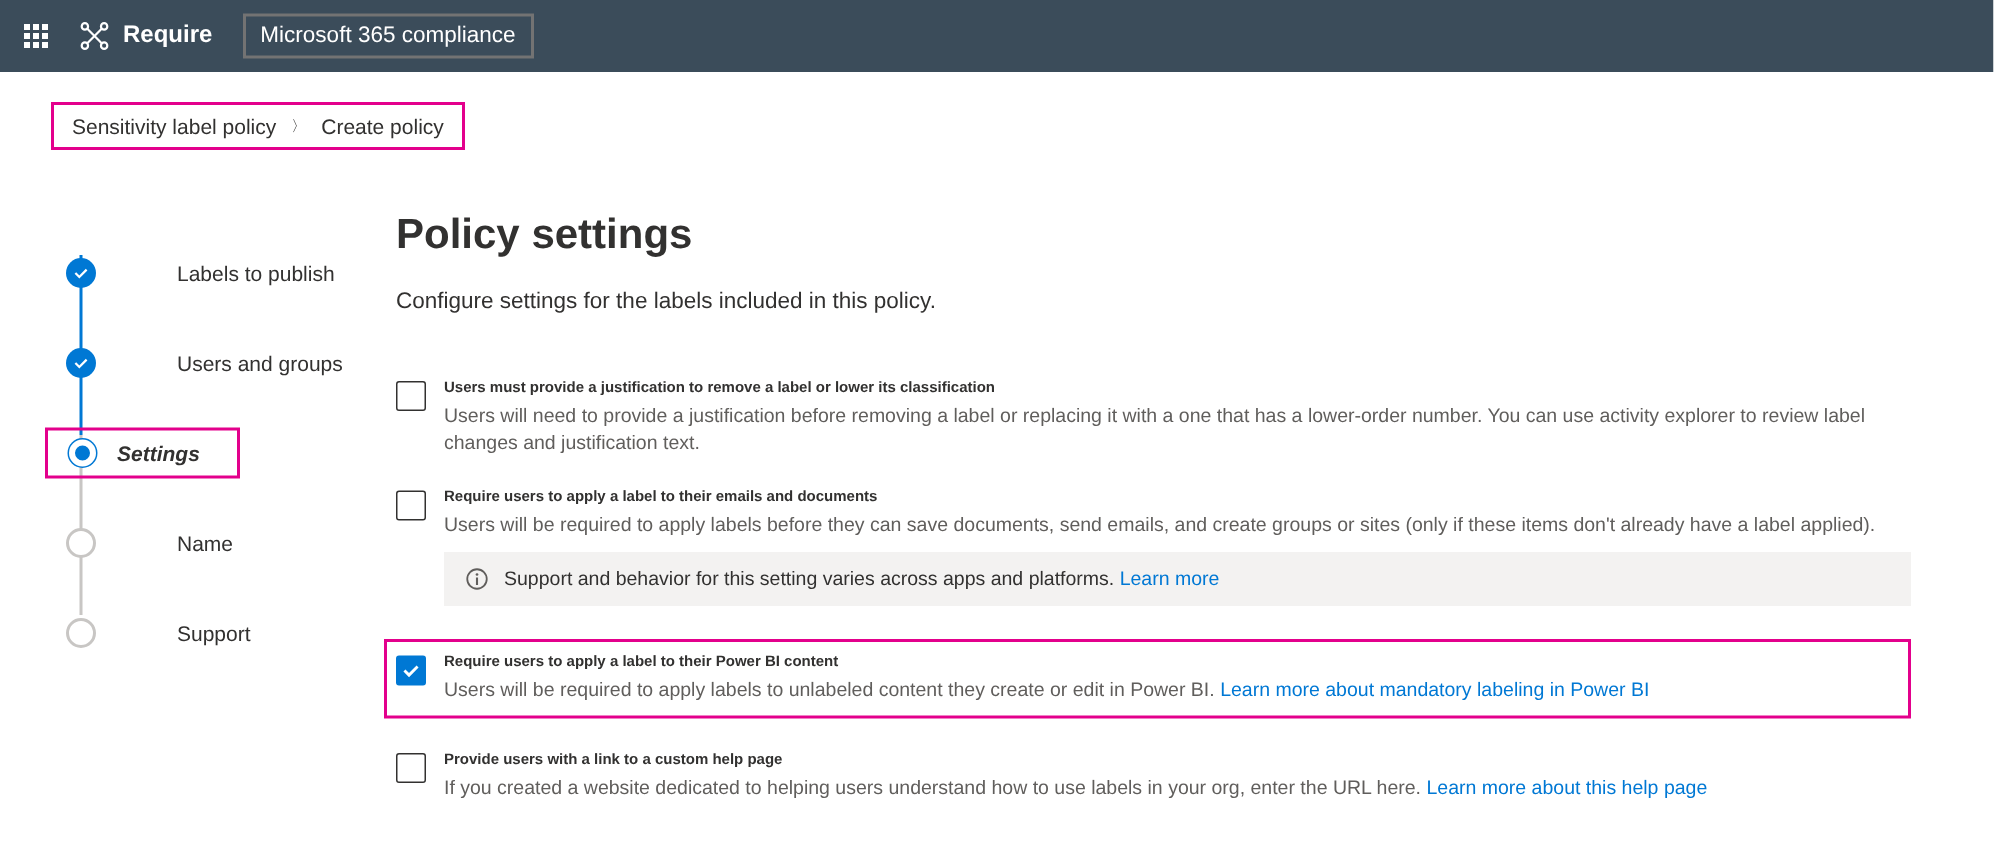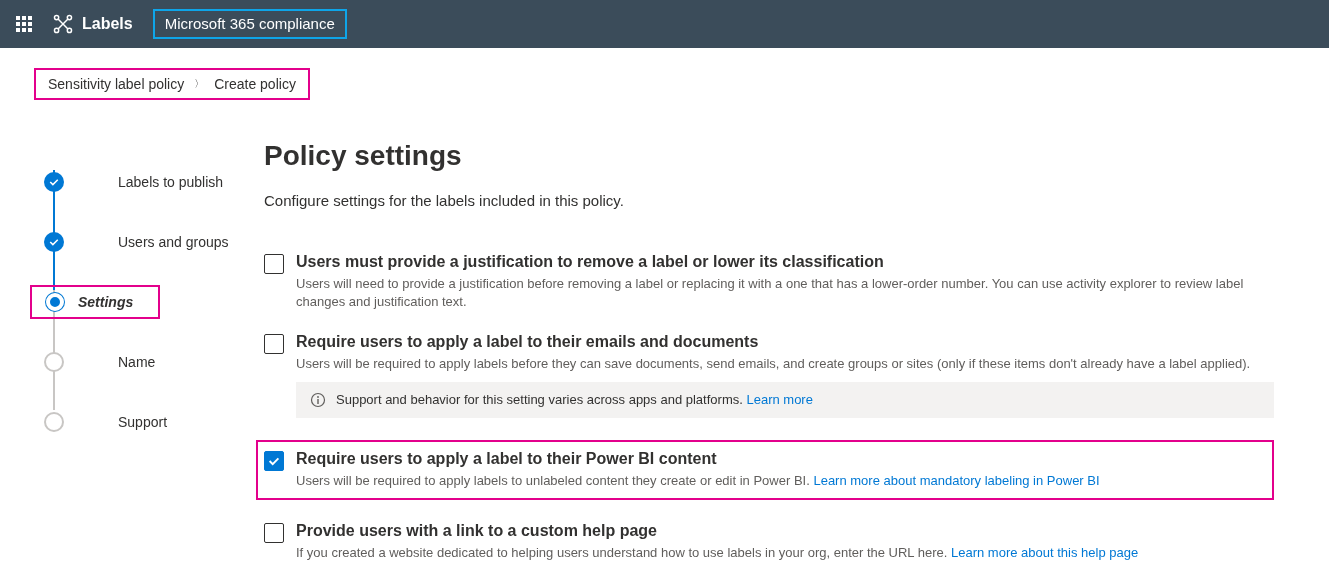--- a/index.html
+++ b/index.html
@@ -5,21 +5,21 @@
   * { box-sizing: border-box; margin: 0; padding: 0; }
   body { font-family: "Segoe UI", -apple-system, sans-serif; color: #323130; background: #fff; width: 1329px; }
   
   .topbar { background: #3b4c5a; height: 48px; display: flex; align-items: center; color: #fff; }
   .waffle { width: 48px; display: flex; align-items: center; justify-content: center; cursor: pointer; }
   .waffle-grid { display: grid; grid-template-columns: repeat(3, 4px); grid-template-rows: repeat(3, 4px); gap: 2px; }
   .waffle-grid span { background: #fff; width: 4px; height: 4px; }
   .logo-wrap { display: flex; align-items: center; padding-left: 4px; padding-right: 20px; }
   .logo-icon { display: inline-flex; margin-right: 8px; }
   .brand { font-size: 16px; font-weight: 600; }
-  .app-title-wrap { padding: 4px 10px; border: 2px solid #0ea5e9; }
+  .app-title-wrap { padding: 4px 10px; border: 2px solid #737373; }
   .app-title { font-size: 15px; font-weight: 400; color: #fff; }
   
   .page { padding: 0; }
   .breadcrumb-wrap { padding: 20px 34px 0 34px; display: flex; }
   .breadcrumb-box { border: 2px solid #e3008c; padding: 6px 12px; display: inline-flex; align-items: center; font-size: 14px; }
   .breadcrumb-link { color: #323130; cursor: pointer; }
   .breadcrumb-sep { margin: 0 10px; color: #323130; font-size: 10px; }
   .breadcrumb-current { color: #323130; }
   
   .body-wrap { display: flex; padding: 40px 34px; }
@@ -42,21 +42,21 @@
   
   .content { flex: 1; max-width: 1010px; }
   .page-title { font-size: 28px; font-weight: 600; margin-bottom: 20px; }
   .page-subtitle { font-size: 15px; color: #323130; margin-bottom: 44px; }
   
   .setting { margin-bottom: 22px; display: flex; align-items: flex-start; }
   .setting-cb { width: 20px; height: 20px; border: 1px solid #323130; border-radius: 2px; flex-shrink: 0; margin-right: 12px; margin-top: 1px; cursor: pointer; display: flex; align-items: center; justify-content: center; }
   .setting-cb.checked { background: #0078d4; border-color: #0078d4; }
   .setting-cb.checked svg { width: 14px; height: 14px; }
   .setting-body { flex: 1; }
-  .setting-title { font-size: 16px; font-weight: 600; margin-bottom: 4px; }
+  .setting-title { font-size: 10px; font-weight: 600; margin-bottom: 4px; }
   .setting-desc { font-size: 13px; color: #605e5c; line-height: 1.4; }
   .setting-link { color: #0078d4; text-decoration: none; cursor: pointer; }
   
   .info-bar { background: #f3f2f1; padding: 10px 14px; margin-top: 8px; display: flex; align-items: center; font-size: 13px; color: #323130; }
   .info-bar .info-icon { margin-right: 10px; display: inline-flex; }
   
   .setting-highlight { border: 2px solid #e3008c; padding: 8px 10px 8px 6px; margin-left: -8px; margin-bottom: 22px; display: flex; align-items: flex-start; }
 </style>
 </head>
 <body>
@@ -79,21 +79,21 @@
     <span class="logo-icon">
       <svg width="22" height="22" viewBox="0 0 24 24" fill="none" stroke="#fff" stroke-width="1.6">
         <circle cx="5" cy="5" r="2.3"></circle>
           <circle cx="19" cy="5" r="2.3"></circle>
         <circle cx="5" cy="19" r="2.3"></circle>
           <circle cx="19" cy="19" r="2.3"></circle>
         <line x1="6.6" y1="6.6" x2="17.4" y2="17.4"></line>
         <line x1="17.4" y1="6.6" x2="6.6" y2="17.4"></line>
       </svg>
     </span>
-    <span class="brand">Labels</span>
+    <span class="brand">Require</span>
   </div>
   <div class="app-title-wrap">
     <span class="app-title">Microsoft 365 compliance</span>
   </div>
 </div>
 
 <div class="page">
 
   <div class="breadcrumb-wrap">
     <div class="breadcrumb-box">

